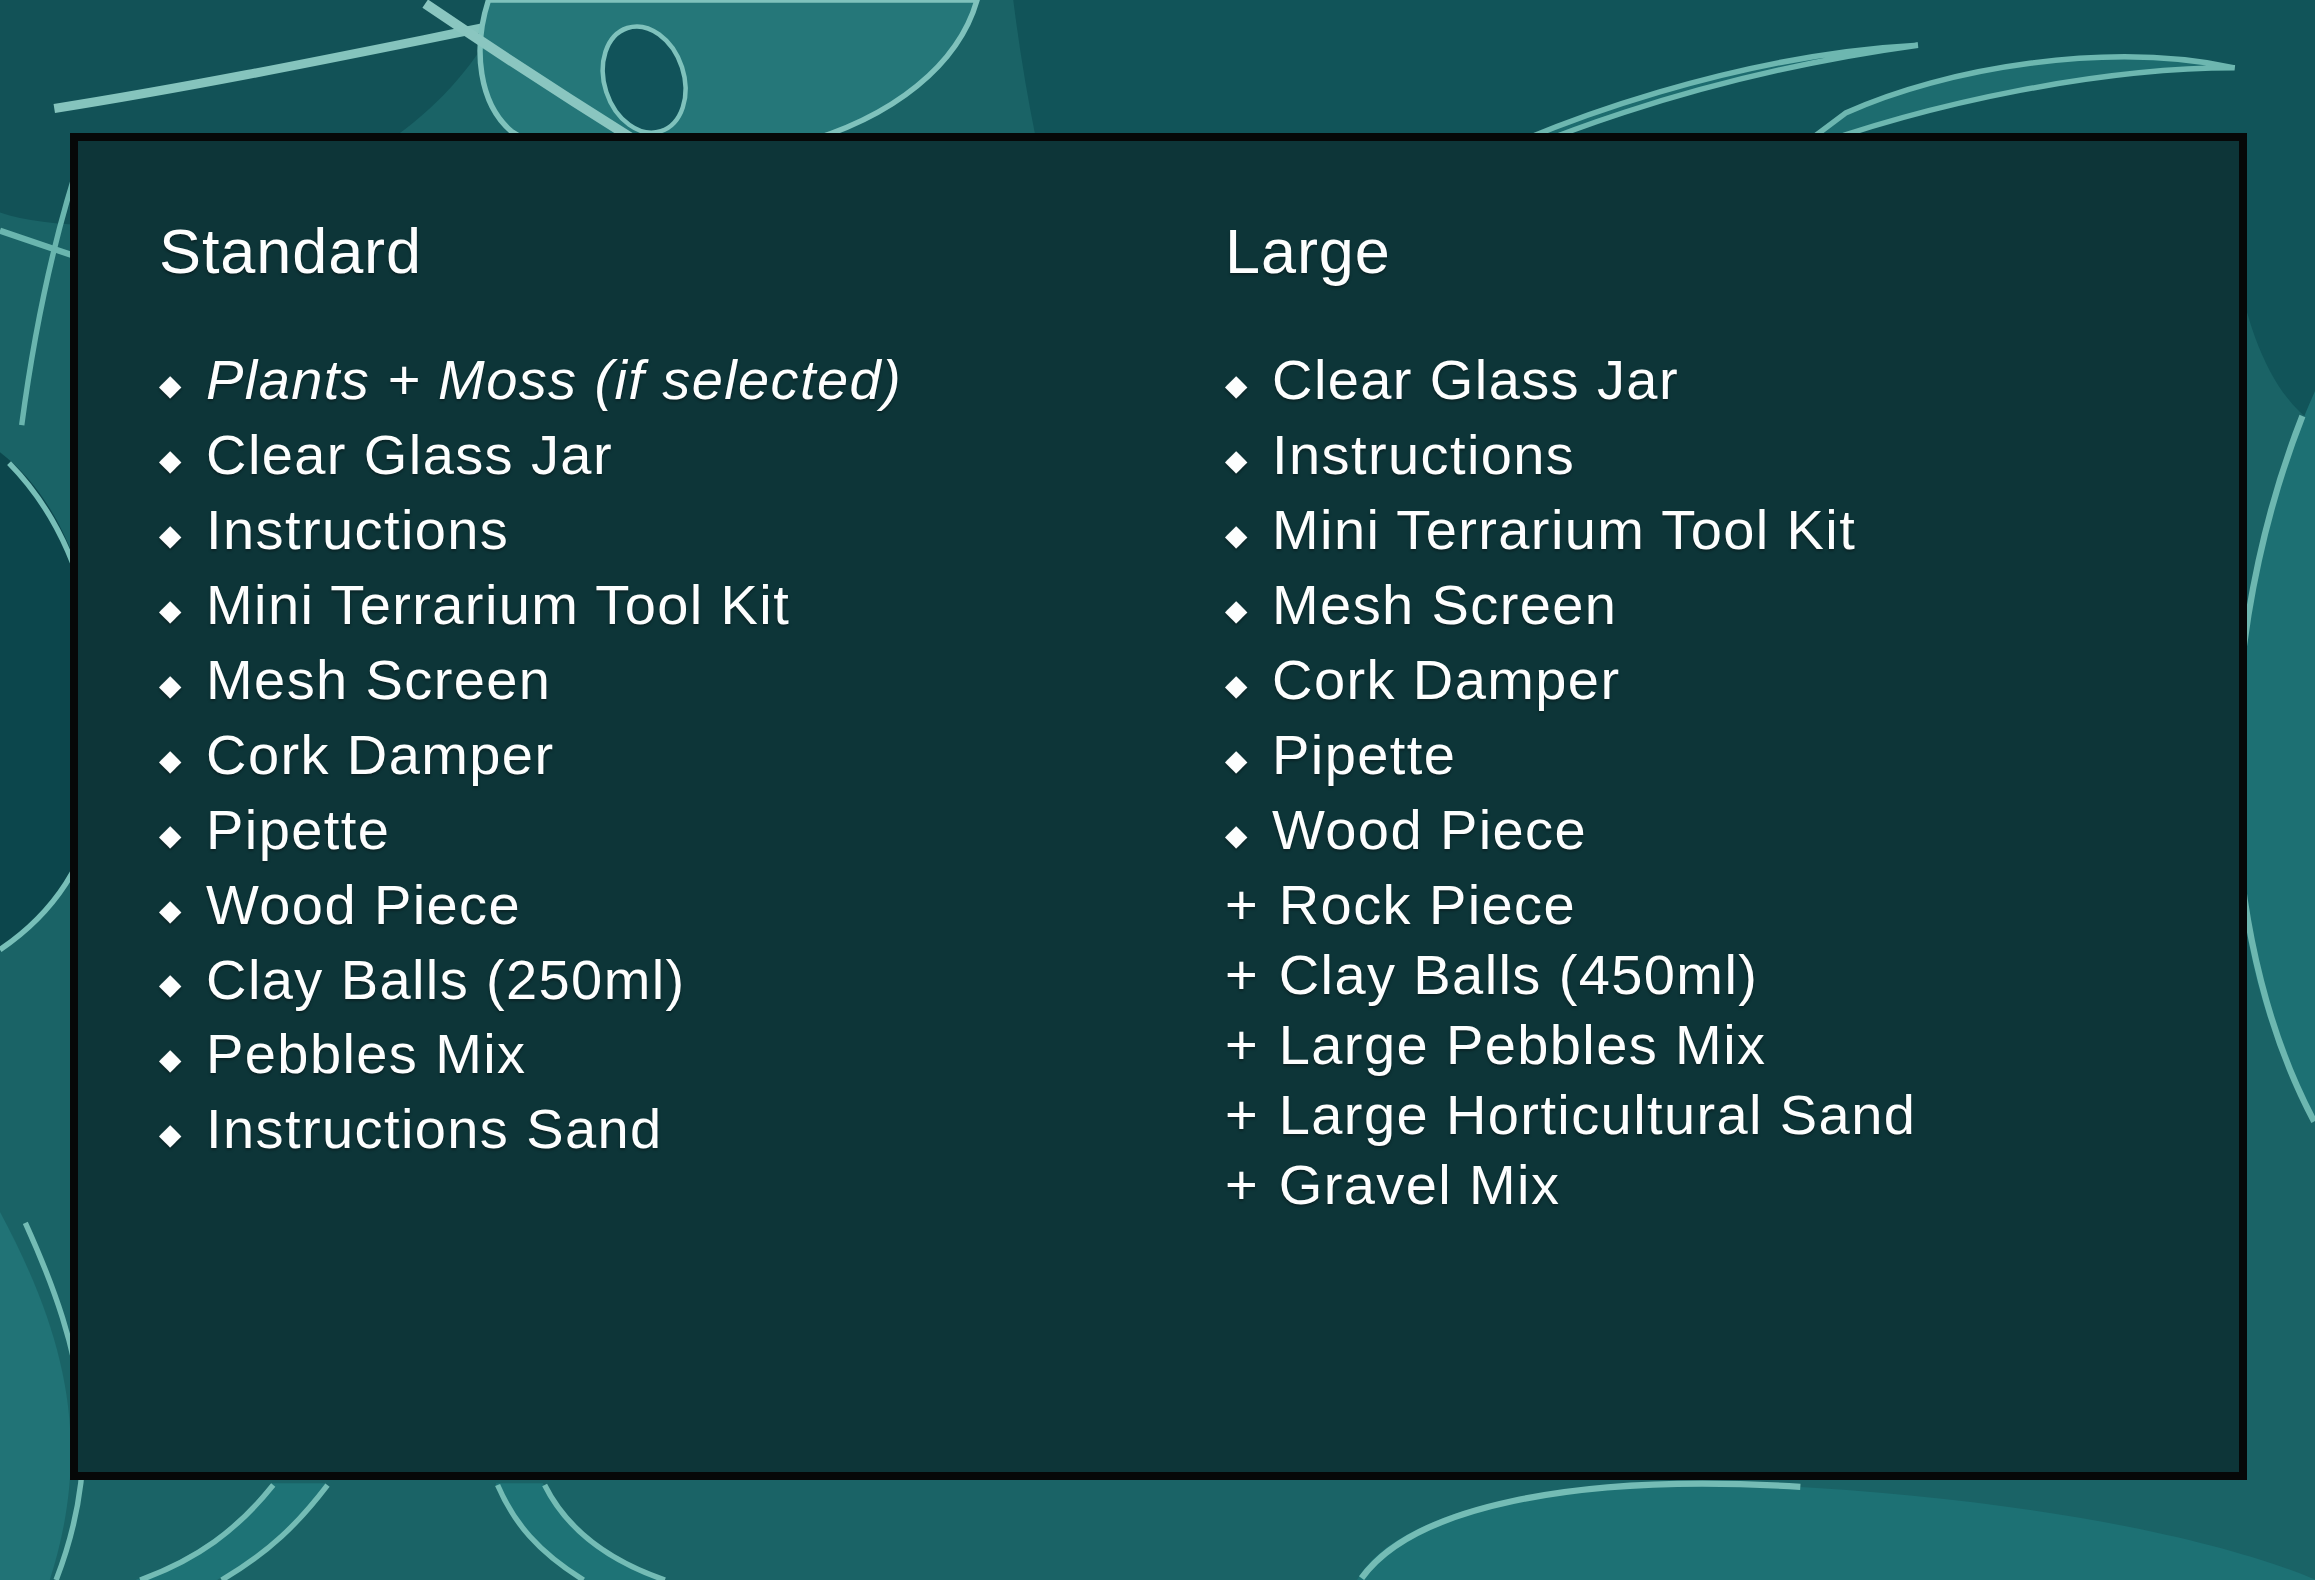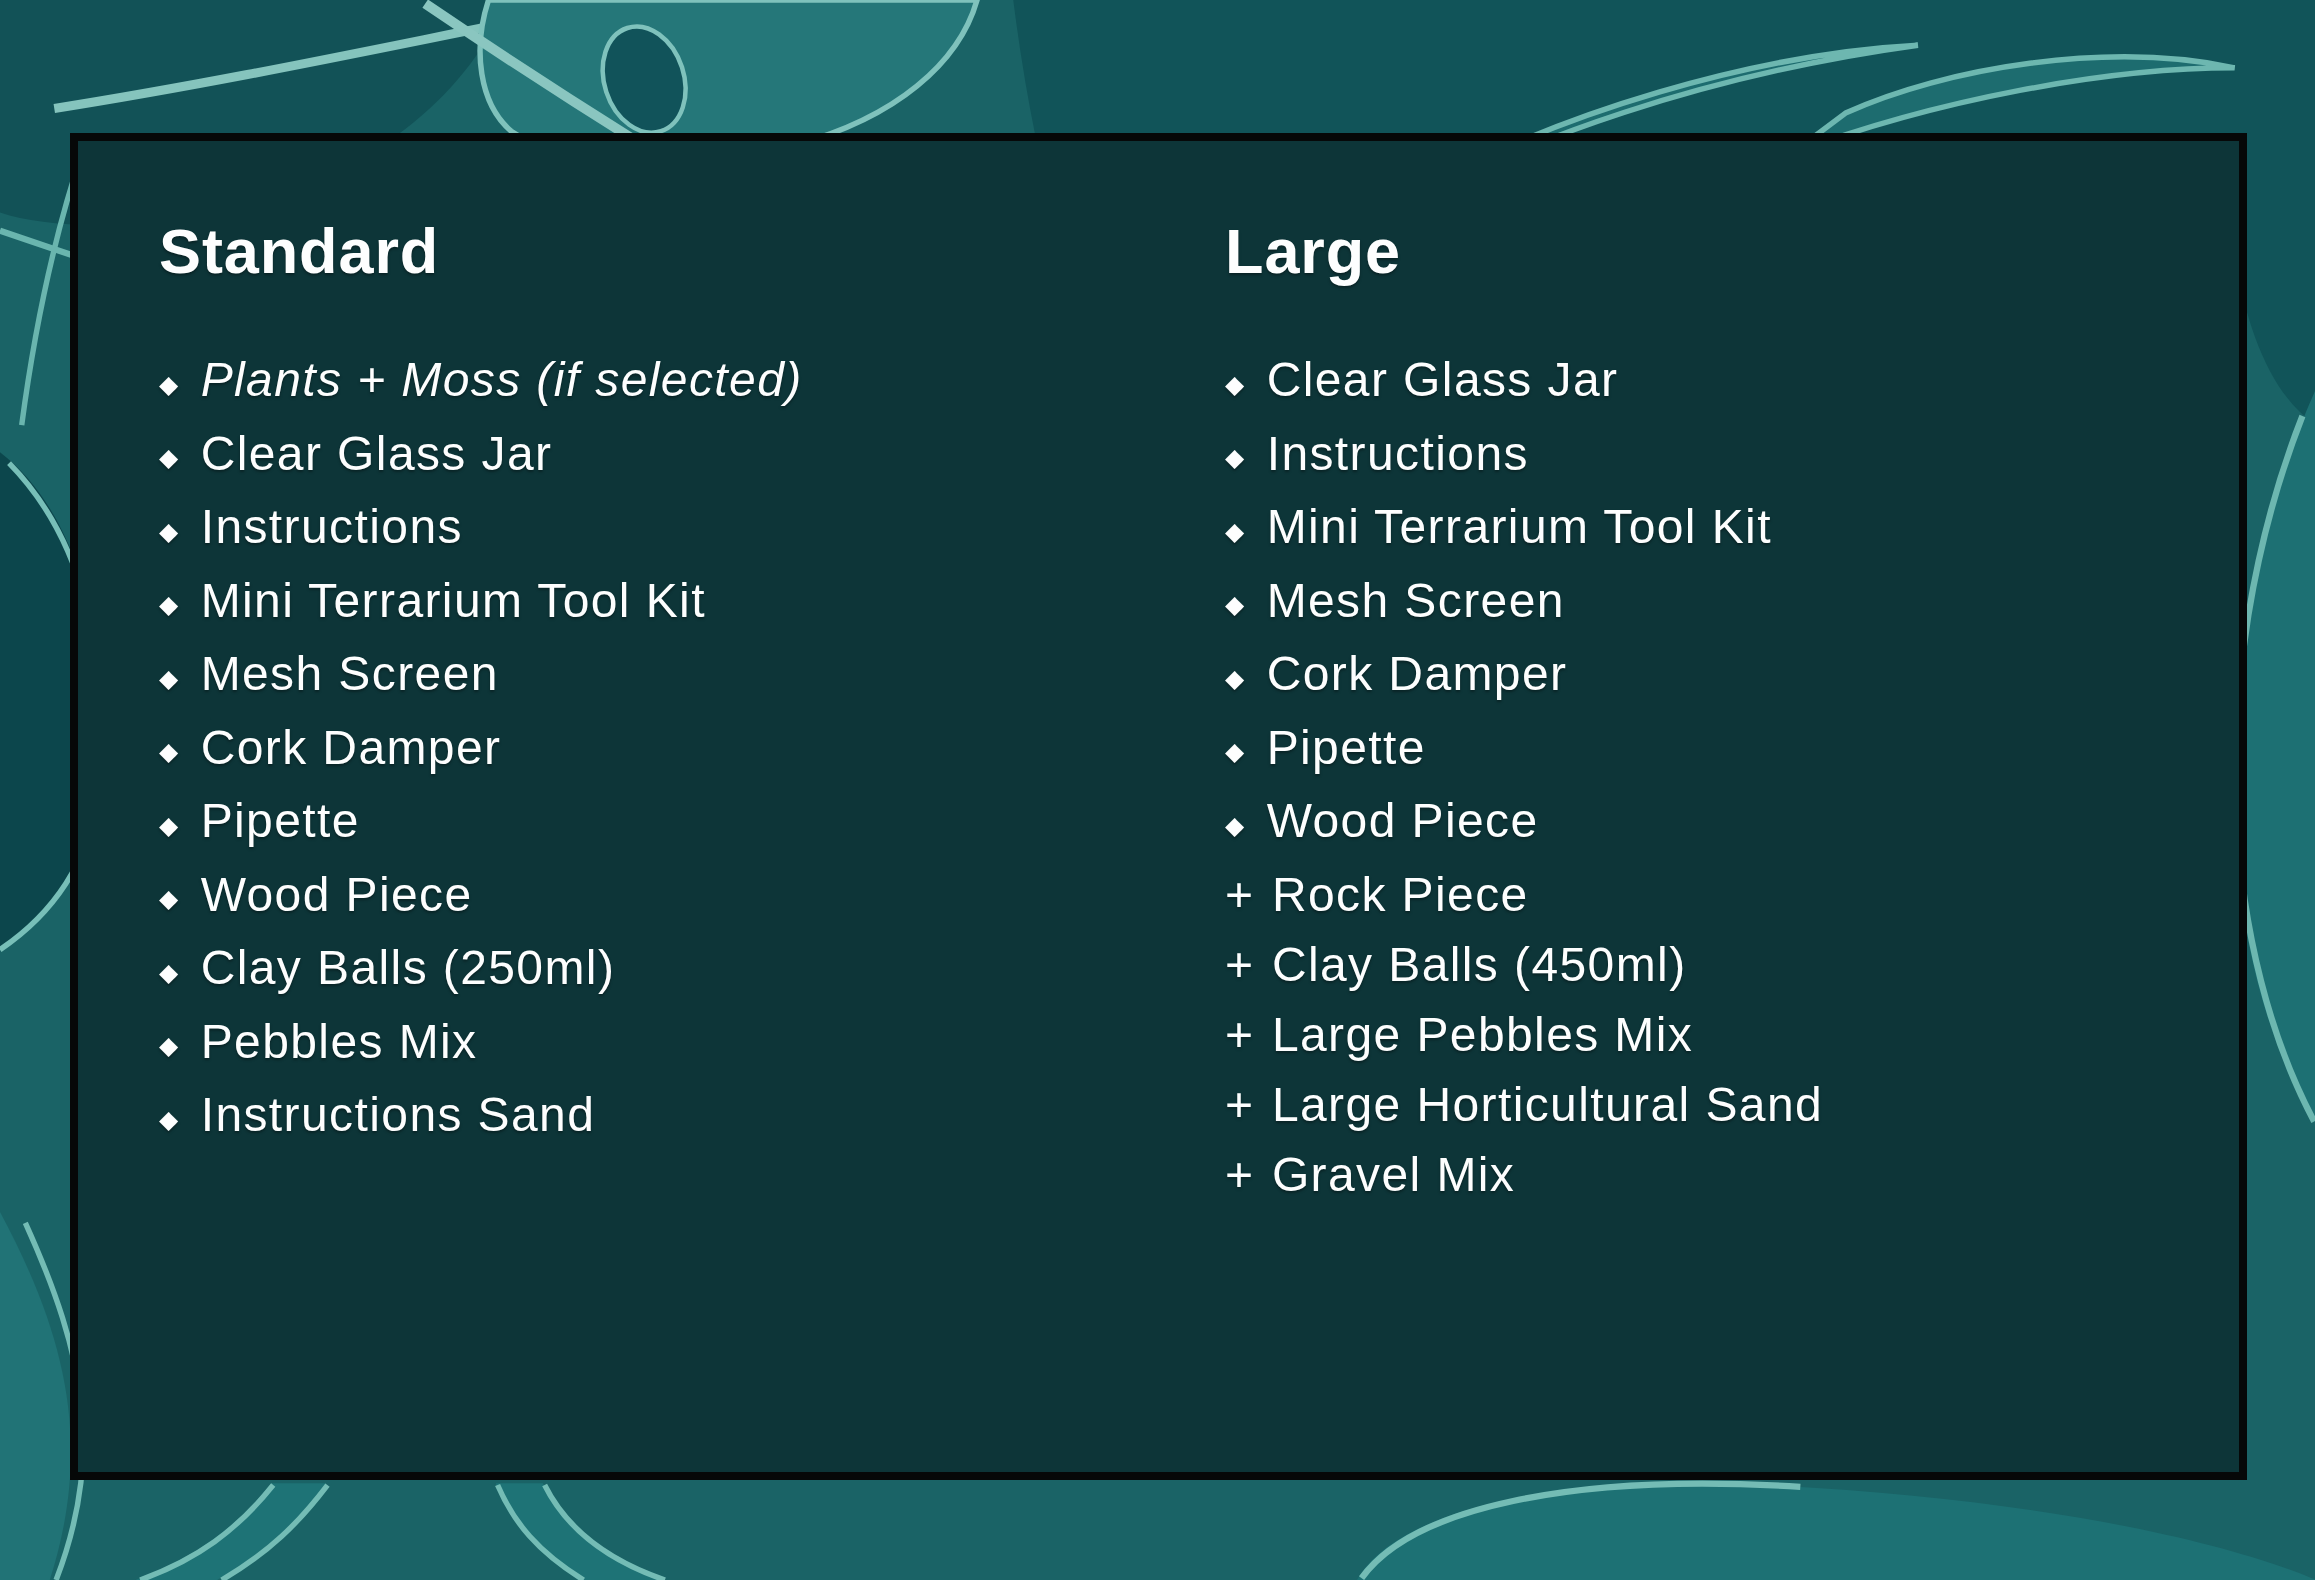--- a/index.html
+++ b/index.html
@@ -40,30 +40,30 @@
     align-items: flex-start;
   }
   .col { flex: 0 0 auto; }
   .col-left  { width: 1066px; }
   .col-right { flex: 1 1 auto; }
   .col-title {
     margin: 0;
     color: #fdfefe;
     font-size: 63px;
     line-height: 76px;
-    font-weight: 700;
+    font-weight: 400;
     letter-spacing: 0.9px;
     text-shadow: 0 1.8px 2.7px rgba(0,0,0,0.35);
   }
   ul.items {
     list-style: none;
     margin: 56px 0 0 0;
     padding: 0;
     color: #fdfefe;
-    font-size: 48px;
+    font-size: 56px;
     line-height: 70px;
     letter-spacing: 1.4px;
     text-shadow: 0 1.8px 2.7px rgba(0,0,0,0.35);
     white-space: nowrap;
   }
   li.item { margin: 0; padding: 0; }
   li.item.italic { font-style: italic; }
   .bullet { display: inline-block; }
   .bullet.diamond {
     font-size: 0.52em;

